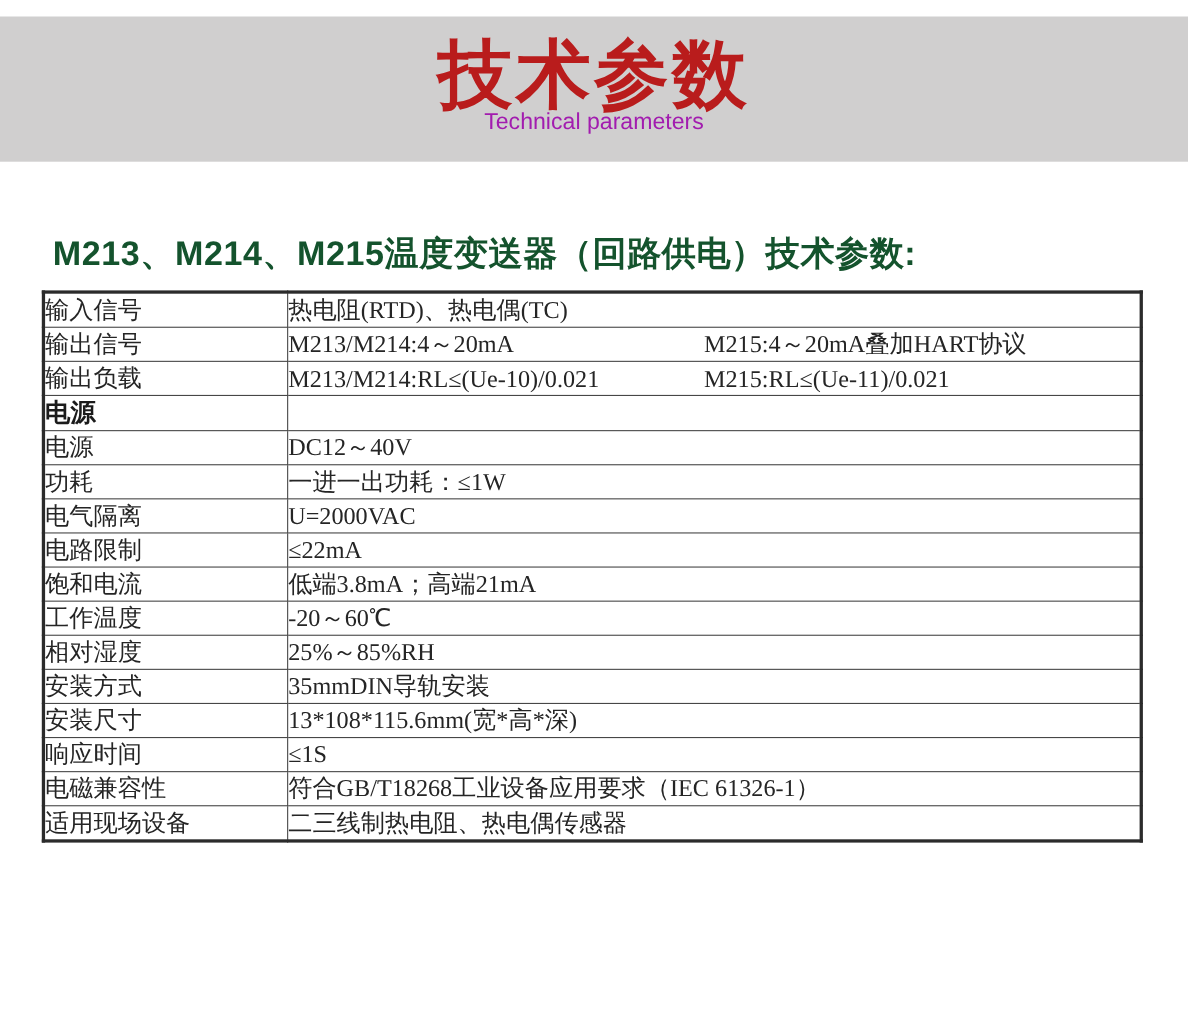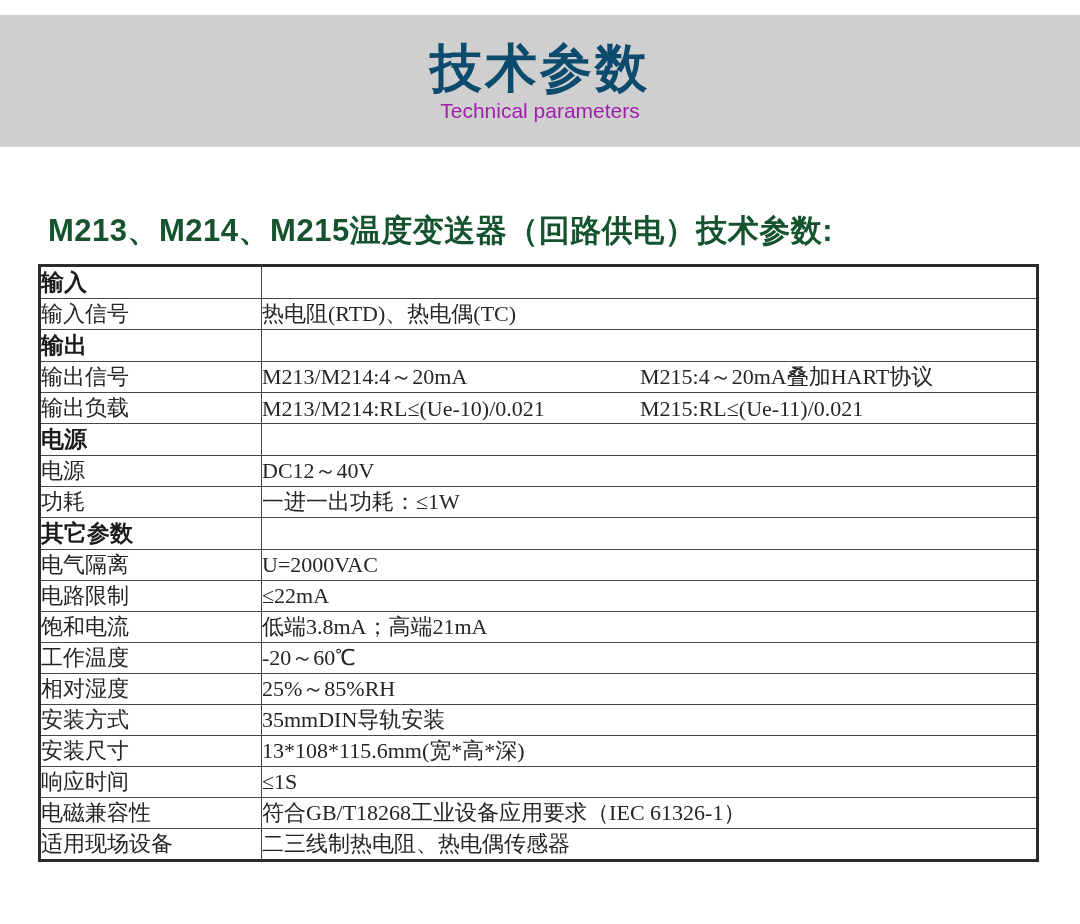--- a/index.html
+++ b/index.html
@@ -26,23 +26,23 @@
     background: #d0cfcf;
     display: flex;
     flex-direction: column;
     align-items: center;
     justify-content: center;
     text-align: center;
   }
   .banner-title {
     font-family: "Liberation Sans", sans-serif;
     font-weight: 700;
-    font-size: 52px;
+    font-size: 68px;
     line-height: 58px;
-    color: #0c4a6e;
+    color: #b91c1c;
     letter-spacing: 3px;
   }
   .banner-subtitle {
     font-family: "Liberation Sans", sans-serif;
     font-weight: 400;
     font-size: 21px;
     line-height: 24px;
     color: #a21caf;
     margin-top: 2px;
   }
@@ -110,54 +110,42 @@
 
 <div class="page-heading">M213、M214、M215温度变送器（回路供电）技术参数:</div>
 
 <table class="spec-table">
   <colgroup>
     <col class="c1">
     <col class="c2">
   </colgroup>
   <tbody>
       <tr>
-        <td class="label-cell section">输入</td>
-        <td class="value-cell"></td>
-      </tr>
-      <tr>
         <td class="label-cell">输入信号</td>
         <td class="value-cell">热电阻(RTD)、热电偶(TC)</td>
-      </tr>
-      <tr>
-        <td class="label-cell section">输出</td>
-        <td class="value-cell"></td>
       </tr>
       <tr>
         <td class="label-cell">输出信号</td>
         <td class="value-cell"><span class="val-part1">M213/M214:4～20mA</span><span class="val-part2">M215:4～20mA叠加HART协议</span></td>
       </tr>
       <tr>
         <td class="label-cell">输出负载</td>
         <td class="value-cell"><span class="val-part1">M213/M214:RL≤(Ue-10)/0.021</span><span class="val-part2">M215:RL≤(Ue-11)/0.021</span></td>
       </tr>
       <tr>
         <td class="label-cell section">电源</td>
         <td class="value-cell"></td>
       </tr>
       <tr>
         <td class="label-cell">电源</td>
         <td class="value-cell">DC12～40V</td>
       </tr>
       <tr>
         <td class="label-cell">功耗</td>
         <td class="value-cell">一进一出功耗：≤1W</td>
-      </tr>
-      <tr>
-        <td class="label-cell section">其它参数</td>
-        <td class="value-cell"></td>
       </tr>
       <tr>
         <td class="label-cell">电气隔离</td>
         <td class="value-cell">U=2000VAC</td>
       </tr>
       <tr>
         <td class="label-cell">电路限制</td>
         <td class="value-cell">≤22mA</td>
       </tr>
       <tr>

